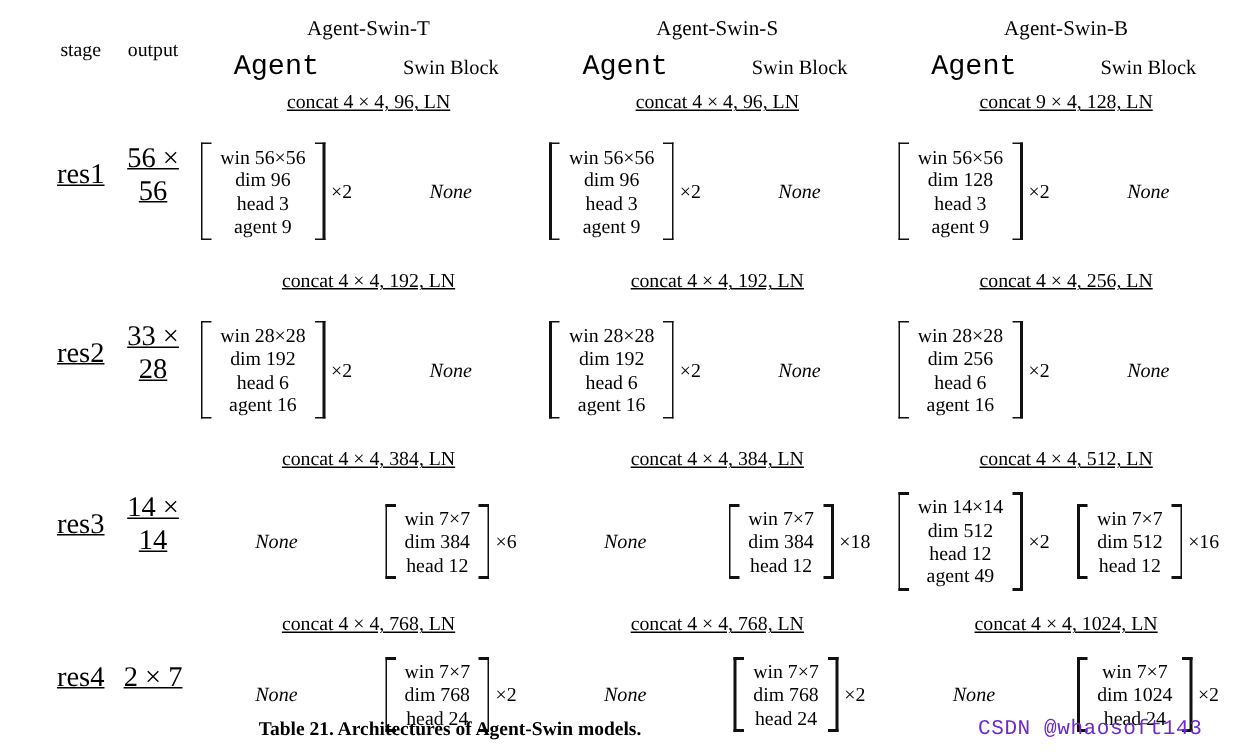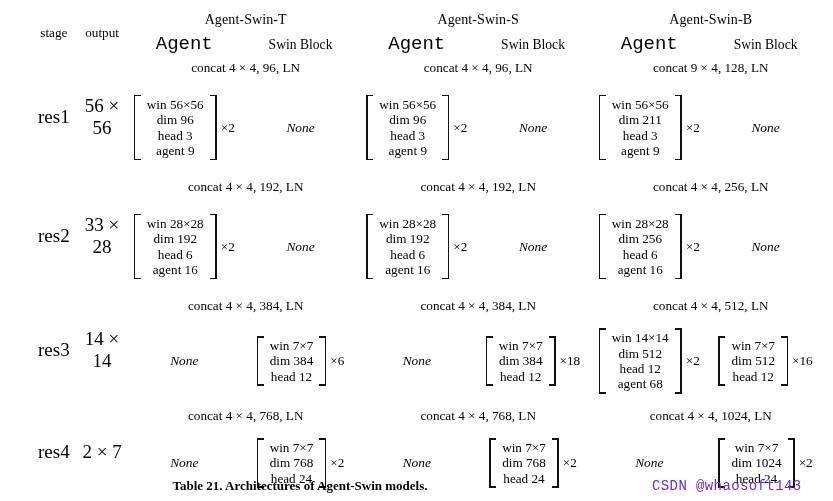--- a/index.html
+++ b/index.html
@@ -51,21 +51,21 @@
   .vl-r      { border-right: 1.1px solid #6e6e6e; }
 
   .hdr-stage { width: 41px; }
   .hdr-out   { width: 54px; }
 
   .col-agent { width: 108px; }
   .col-swin  { width: 121px; }
 
   .r-head1 td { height: 25px; }
   .r-head2 td { height: 24px; }
-  .r-concat td { height: 22px; }
+  .r-concat td { height: 22px; text-decoration: underline; }
 
   .model-name { font-size: 14px; letter-spacing: 0.1px; }
   .subhead-agent { font-weight: bold; font-size: 19px; font-family: Liberation Mono, monospace; }
   .subhead-swin  { font-size: 13.6px; }
 
   .stage-label { font-size: 19px; }
   .concat-text { font-size: 13.2px; }
 
   .blockrow td { height: 97px; }
   .blockrow-r3 td { height: 88px; }
@@ -219,21 +219,21 @@
           </td>
           <td class="col-swin vl-r"><span class="none-text">None</span></td>
           <td class="col-agent vl-r">
             <div class="matrix-wrap">
               <div class="matrix">
                 <span class="brk brk-l">
                   <i></i>
                 </span>
                 <div class="matrix-body">
                   <div class="mline">win 56×56</div>
-                  <div class="mline">dim 211</div>
+                  <div class="mline">dim 128</div>
                   <div class="mline">head 3</div>
                   <div class="mline">agent 9</div>
                 </div>
                 <span class="brk brk-r">
                   <i></i>
                 </span>
               </div>
               <span class="mult">×2</span>
             </div>
           </td>
@@ -357,21 +357,21 @@
           <td class="col-agent vl-r">
             <div class="matrix-wrap">
               <div class="matrix">
                 <span class="brk brk-l">
                   <i></i>
                 </span>
                 <div class="matrix-body">
                   <div class="mline">win 14×14</div>
                   <div class="mline">dim 512</div>
                   <div class="mline">head 12</div>
-                  <div class="mline">agent 68</div>
+                  <div class="mline">agent 49</div>
                 </div>
                 <span class="brk brk-r">
                   <i></i>
                 </span>
               </div>
               <span class="mult">×2</span>
             </div>
           </td>
           <td class="col-swin">
             <div class="matrix-wrap">

